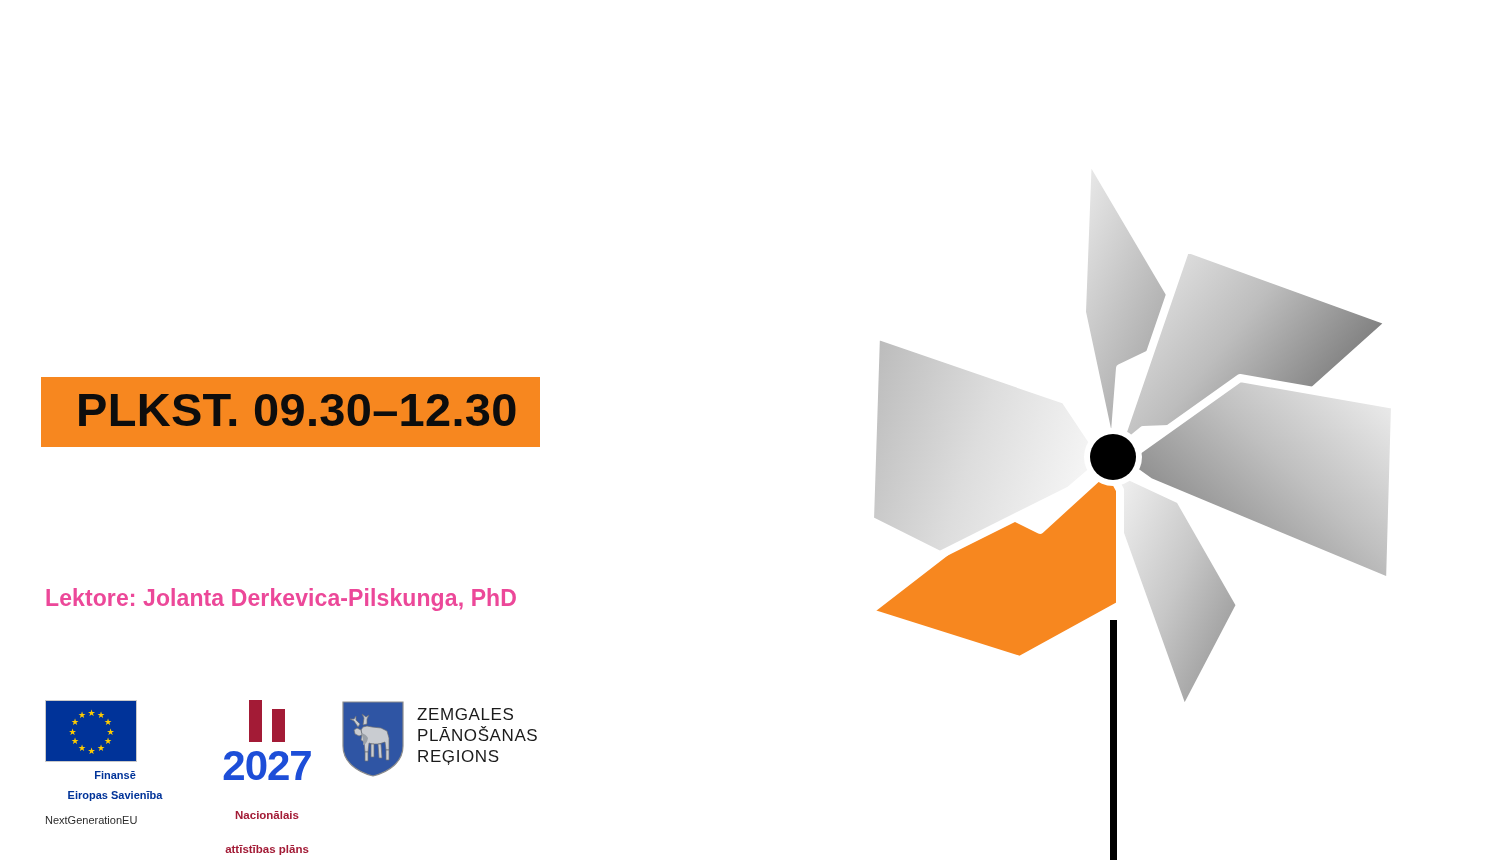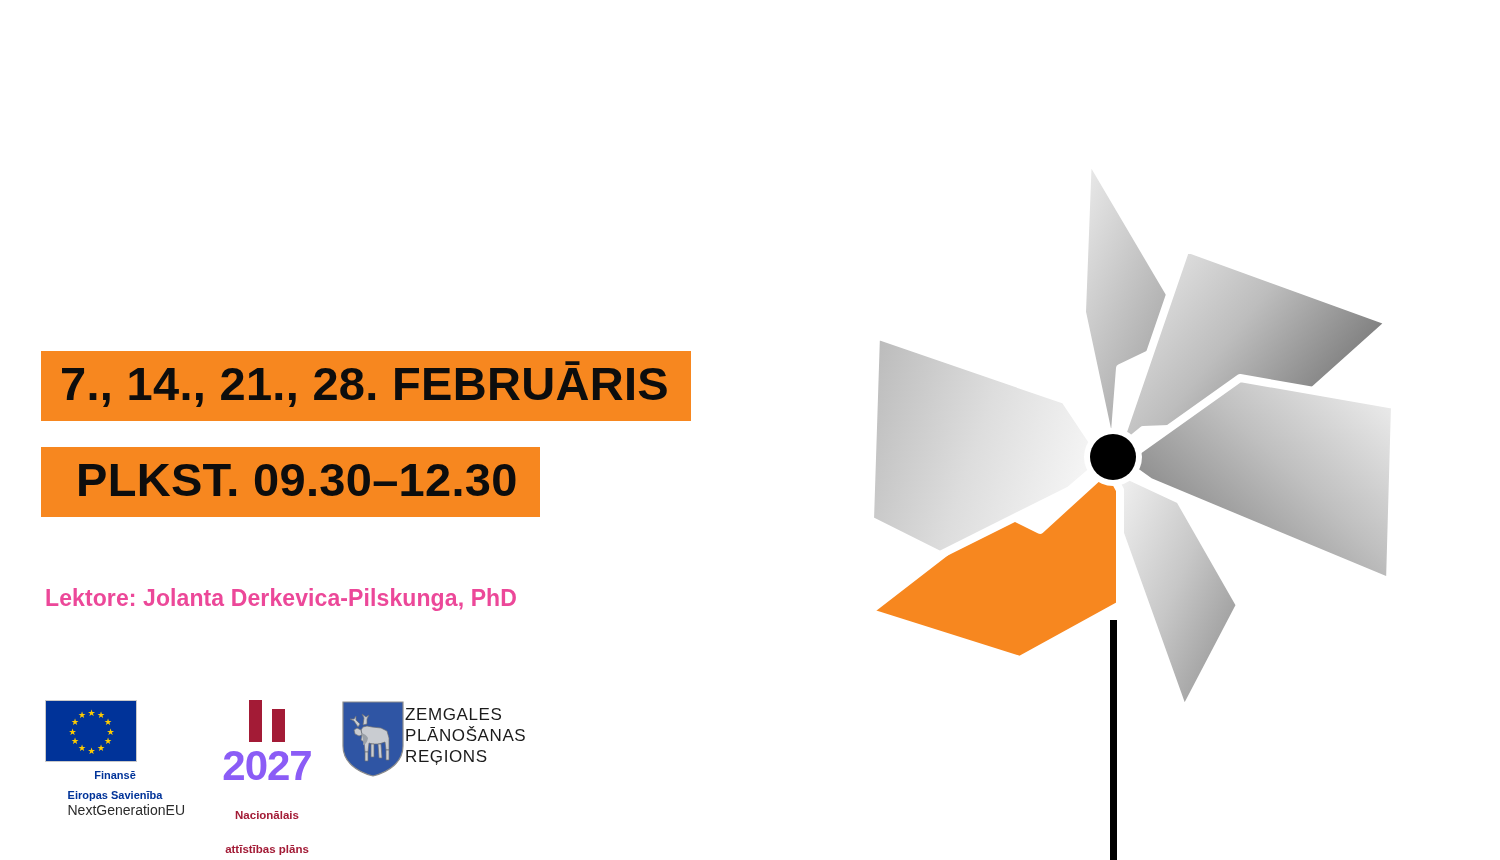--- a/index.html
+++ b/index.html
@@ -76,58 +76,55 @@
   .eu-flag {
     width:92px; height:62px; background:#003399;
     border:1px solid #c9c9c9; position:relative;
   }
   .eu-star { position:absolute; color:#FFCC00; font-size:9px; line-height:9px; }
   .eu-cap {
     margin-top:6px; width:140px; text-align:center;
     color:#003399; font-weight:bold; font-size:11px; line-height:14px;
   }
   .eu-sub {
-    width:140px; text-align:right; color:#2b2b2b;
-    font-size:14px; line-height:13px; margin-top:2px;
+    width:140px; text-align:left; color:#2b2b2b;
+    font-size:11px; line-height:13px; margin-top:12px;
   }
 
   
   .logo-nap { left:152px; width:140px; text-align:center; }
   .nap-bars { height:42px; display:flex; justify-content:center; gap:10px; align-items:flex-end; }
   .nap-bar { width:13px; background:#A31B36; }
   .nap-bar.tall { height:42px; }
   .nap-bar.short { height:33px; }
   .nap-year {
-    color:#8b5cf6; font-size:42px; font-weight:bold; line-height:44px;
+    color:#1d4ed8; font-size:42px; font-weight:bold; line-height:44px;
     letter-spacing:-1px; margin-top:2px;
   }
   .nap-cap {
     color:#A31B36; font-size:11.5px; font-weight:bold; line-height:14px; margin-top:20px;
   }
 
   
-  .logo-zpr { left:296px; width:210px; display:flex; align-items:flex-start; }
+  .logo-zpr { left:296px; width:210px; display:flex; align-items:flex-start; gap:12px; }
   .zpr-text {
     font-size:17px; line-height:21px; color:#1b1b1b; letter-spacing:0.6px;
     padding-top:4px;
   }
 
   
   #pinwheel { position:absolute; left:820px; top:100px; width:640px; height:760px; }
 </style>
 </head>
 <body>
 
 <div id="poster">
 
 
   <div class="bars">
-    <div class="bar-row">
-      <span class="bar bar-date">7., 14., 21., 28. FEBRUĀRIS</span>
-    </div>
     <div class="bar-row">
       <span class="bar bar-time">PLKST. 09.30–12.30</span>
     </div>
   </div>
 
   <div class="lecturer">Lektore: Jolanta Derkevica-Pilskunga, PhD</div>
 
   <div class="logos">
 
     <div class="logo logo-eu">

